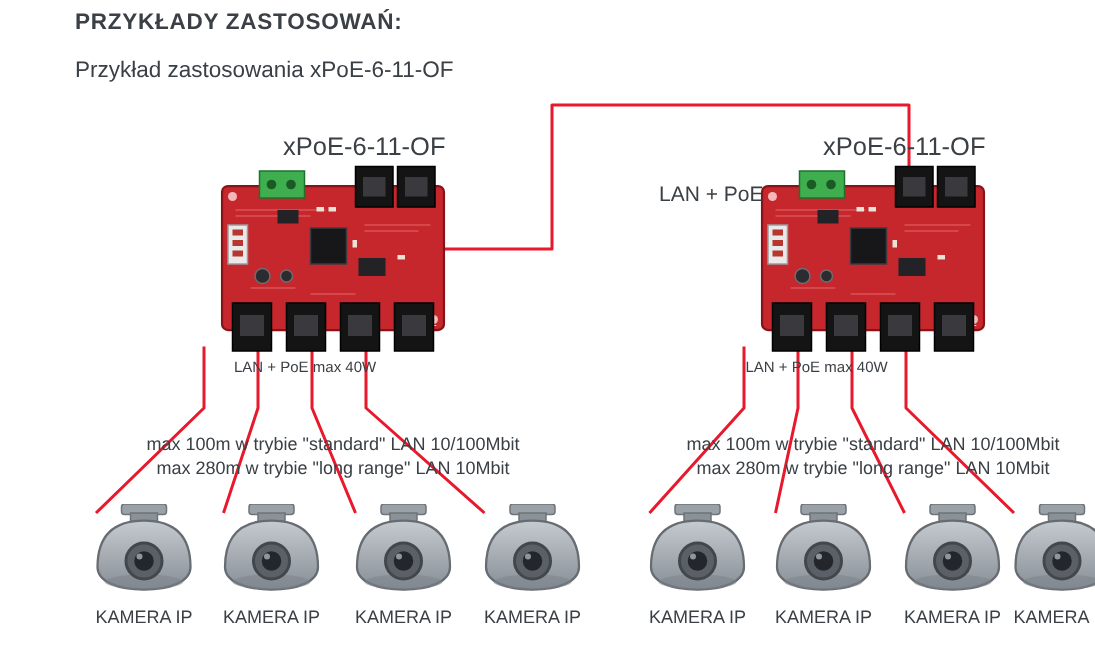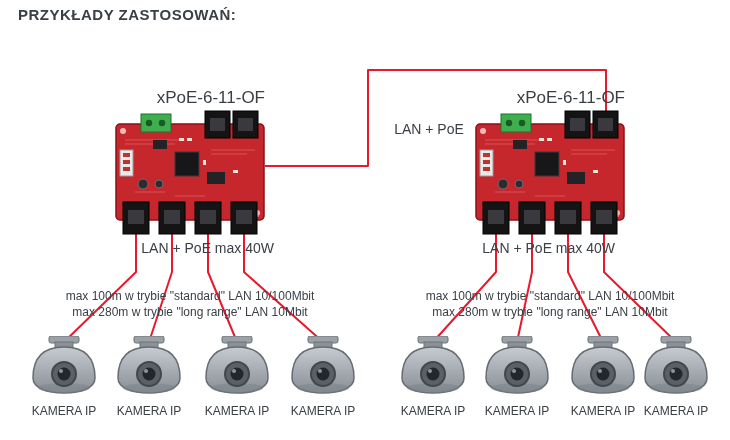--- a/index.html
+++ b/index.html
@@ -1,36 +1,37 @@
 <!DOCTYPE html>
 <html><head>
 <meta charset="utf-8">
 <style>
   html,body { margin:0; padding:0; background:#ffffff; }
   .canvas {
     position:relative; width:730px; height:440px; background:#ffffff;
     font-family:"Liberation Sans", sans-serif; color:#3b4046; overflow:hidden;
   }
-  .abs { position:absolute; z-index:2; }
+  .abs { position:absolute; z-index:2;margin-left:32px; }
   .wires { position:absolute; left:0; top:0; width:730px; height:440px; z-index:1; }
   .wires path, .wires polyline { fill:none; stroke:#e8192c; stroke-width:2; stroke-linejoin:round; }
   .title { font-weight:bold; font-size:15px; letter-spacing:0.5px; }
   .subtitle { font-size:15px; }
   .board-label { font-size:17px; width:150px; text-align:right; }
-  .link-label { font-size:14px; line-height:18px; text-align:center; }
-  .output-label { font-size:14px; width:150px; text-align:right; white-space:nowrap; }
+  .link-label { font-size:14px; line-height:18px; text-align:right; }
+  .output-label { font-size:10px; width:150px; text-align:left; white-space:nowrap; }
   .range-label { font-size:12px; line-height:16px; text-align:center; width:330px; }
   .camera-label { font-size:12px; width:90px; text-align:center; white-space:nowrap; }
 </style>
 </head>
 <body>
 
 <div class="canvas">
 
   <div class="abs title" style="left:18px;top:6px">PRZYKŁADY ZASTOSOWAŃ:</div>
+  <div class="abs subtitle" style="left:18px;top:38px">Przykład zastosowania xPoE-6-11-OF</div>
 
   <svg class="wires" viewBox="0 0 730 440">
     <polyline points="265,166 368,166 368,70 606,70 606,114"></polyline>
     <path d="M136,231 L136,272 L64,342"></path>
     <path d="M172,231 L172,272 L149,342"></path>
     <path d="M208,231 L208,272 L237,342"></path>
     <path d="M244,231 L244,272 L323,342"></path>
     <path d="M496,231 L496,272 L433,342"></path>
     <path d="M532,231 L532,272 L517,342"></path>
     <path d="M568,231 L568,272 L603,342"></path>

